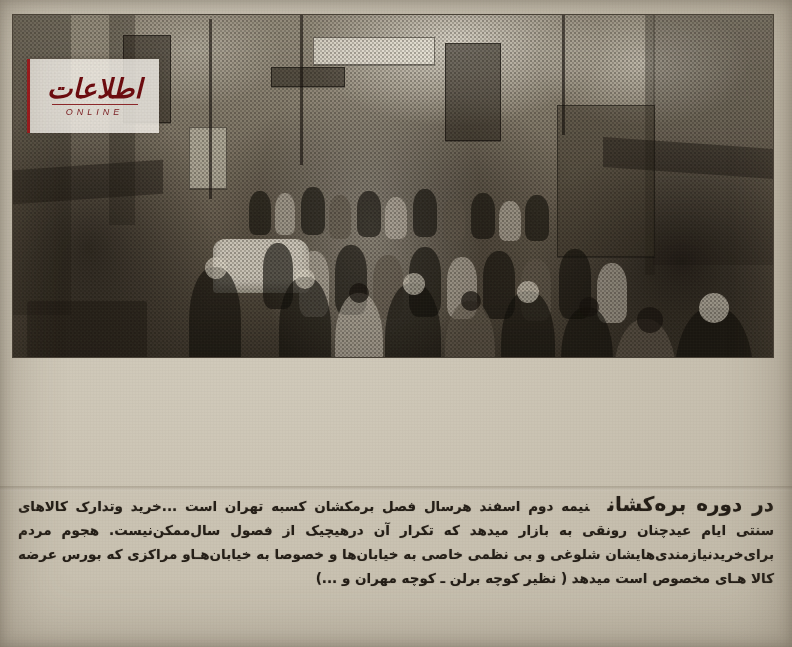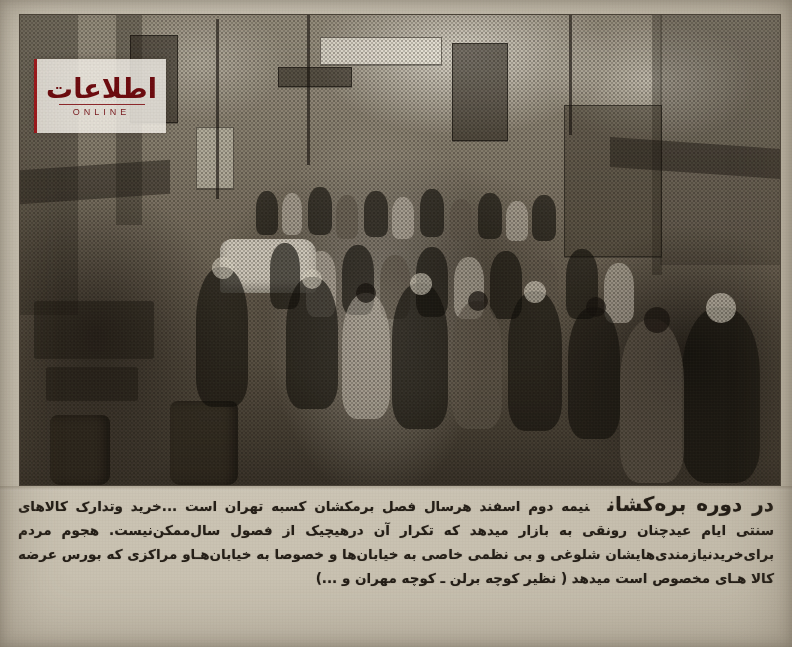--- a/index.html
+++ b/index.html
@@ -36,29 +36,30 @@
   .edge-shade {
     position: absolute;
     inset: 0;
     pointer-events: none;
     box-shadow: inset 0 0 60px rgba(90,80,65,.45), inset 0 0 14px rgba(70,60,50,.35);
   }
 
   
   .photo-wrap {
     position: absolute;
-    left: 19px;
+    left: 12px;
     top: 14px;
     width: 762px;
-    height: 472px;
+    height: 344px;
     border: 1px solid #4b443a;
     box-sizing: border-box;
     overflow: hidden;
     background: #6d6558;
     filter: contrast(1.05);
+    font-style: italic;
   }
   .photo {
     position: absolute;
     inset: 0;
     background:
       
       radial-gradient(ellipse 210px 120px at 58% 8%, rgba(240,236,226,.75) 0%, rgba(240,236,226,0) 70%),
       radial-gradient(ellipse 150px 90px at 83% 14%, rgba(225,220,208,.55) 0%, rgba(0,0,0,0) 70%),
       radial-gradient(ellipse 120px 80px at 24% 10%, rgba(210,205,192,.45) 0%, rgba(0,0,0,0) 72%),
       

